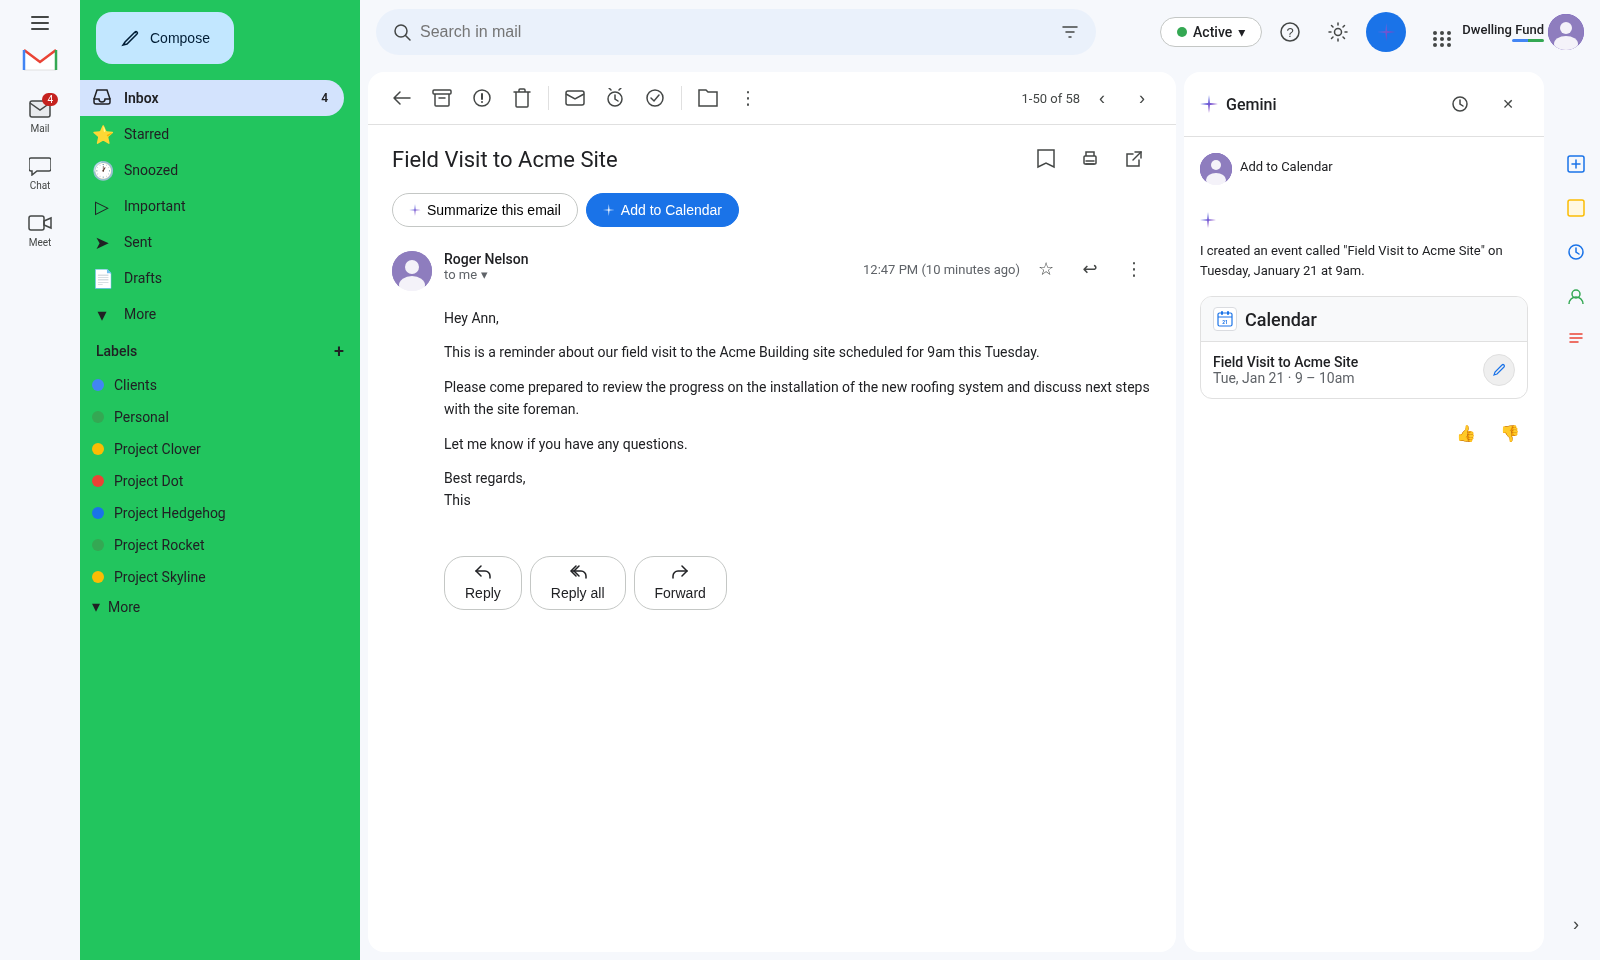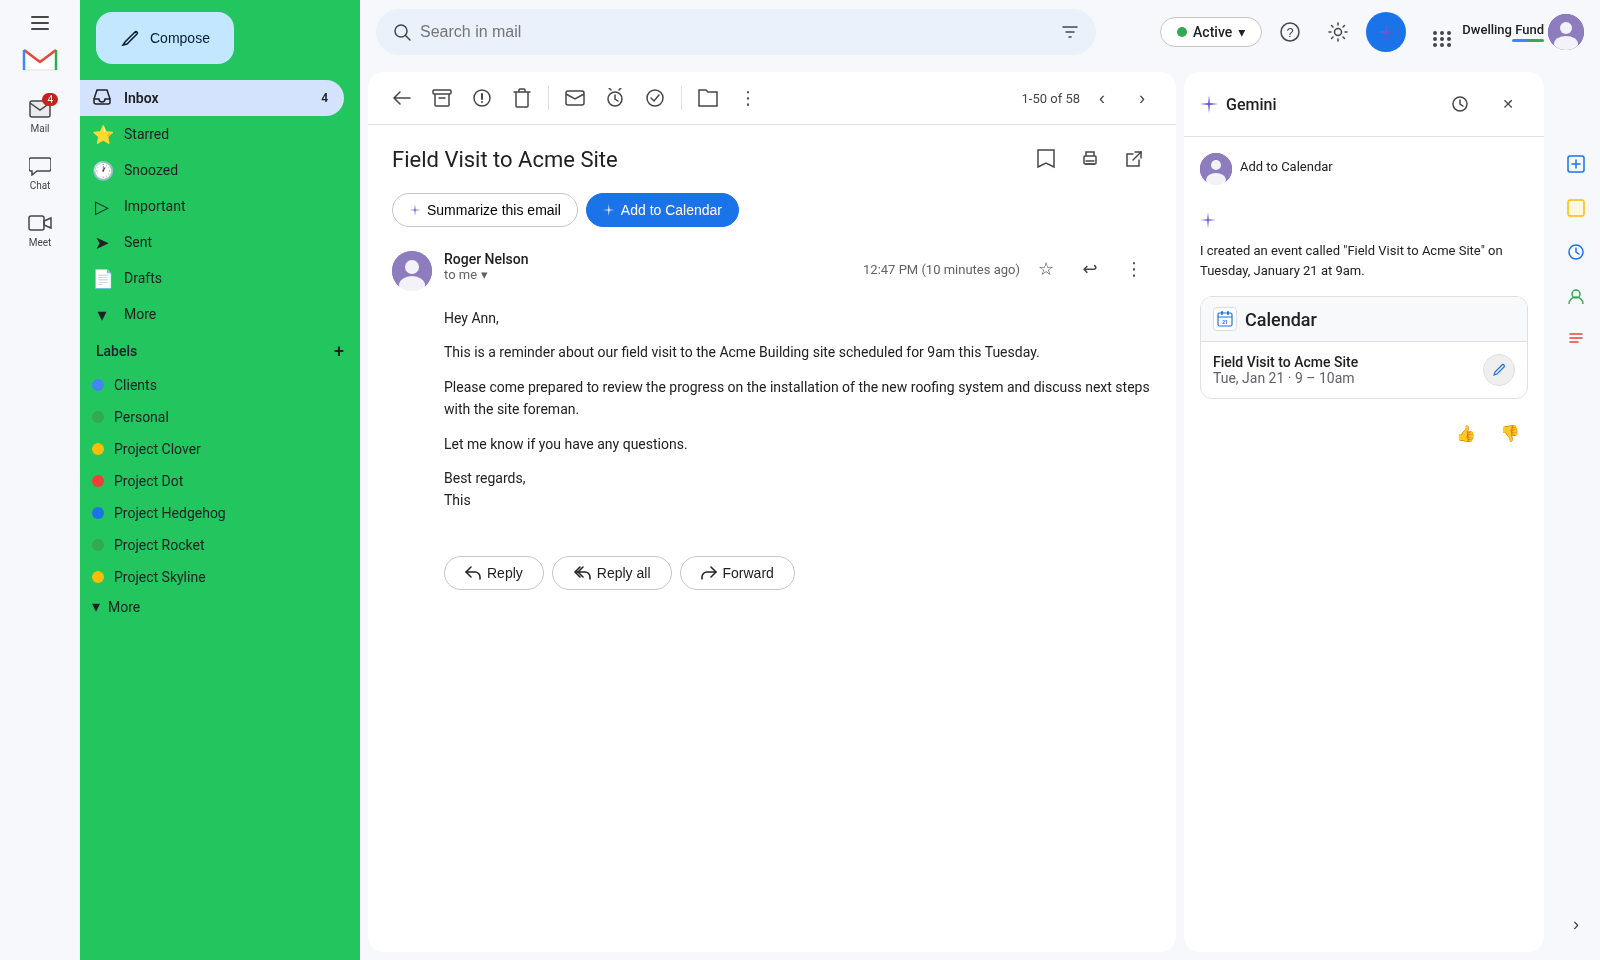--- a/index.html
+++ b/index.html
@@ -57,21 +57,21 @@
     .email-message { padding: 8px 24px; }
     .msg-header { display: flex; align-items: flex-start; gap: 12px; margin-bottom: 16px; }
     .sender-avatar { width: 40px; height: 40px; border-radius: 50%; background: #8e7dbe; display: flex; align-items: center; justify-content: center; color: white; font-size: 14px; flex-shrink: 0; }
     .sender-info { flex: 1; }
     .sender-name { font-size: 14px; font-weight: 500; }
     .sender-meta { font-size: 13px; color: #5f6368; display: flex; align-items: center; gap: 4px; }
     .msg-time { font-size: 13px; color: #5f6368; margin-left: auto; display: flex; align-items: center; gap: 8px; }
     .msg-body { font-size: 14px; line-height: 1.6; color: #202124; padding-left: 52px; }
     .msg-body p { margin-bottom: 12px; }
     .reply-buttons { display: flex; gap: 8px; padding: 24px 24px 24px 76px; }
-    .reply-btn { display: flex; align-items: center; gap: 6px; padding: 8px 20px; border-radius: 20px; cursor: pointer; font-size: 14px; border: 1px solid #c4c7c5; background: white; color: #202124; }
+    .reply-btn { display: flex; align-items: center; gap: 6px; padding: 8px 20px; border-radius: 20px; cursor: pointer; font-size: 14px; border: 1px solid #c4c7c5; background: white; color: #202124; flex-direction: column; }
 
     
     .gemini-panel { width: 360px; background: white; border-radius: 16px; margin: 8px 8px 8px 0; display: flex; flex-direction: column; overflow: hidden; flex-shrink: 0; }
     .gemini-header { display: flex; align-items: center; padding: 12px 16px; border-bottom: 1px solid #e0e0e0; gap: 8px; }
     .gemini-title { font-size: 16px; font-weight: 500; flex: 1; display: flex; align-items: flex-start; gap: 6px; }
     .gemini-body { flex: 1; overflow-y: auto; padding: 16px; display: flex; flex-direction: column; }
     .gemini-user-msg { display: flex; align-items: flex-start; gap: 8px; margin-bottom: 16px; }
     .gemini-user-avatar { width: 32px; height: 32px; border-radius: 50%; background: #6b4fbb; color: white; display: flex; align-items: center; justify-content: center; font-size: 12px; flex-shrink: 0; }
     .gemini-msg-text { font-size: 13px; color: #202124; padding-top: 6px; }
     .gem-sparkle { color: #1a73e8; font-size: 20px; margin: 8px 0; }

